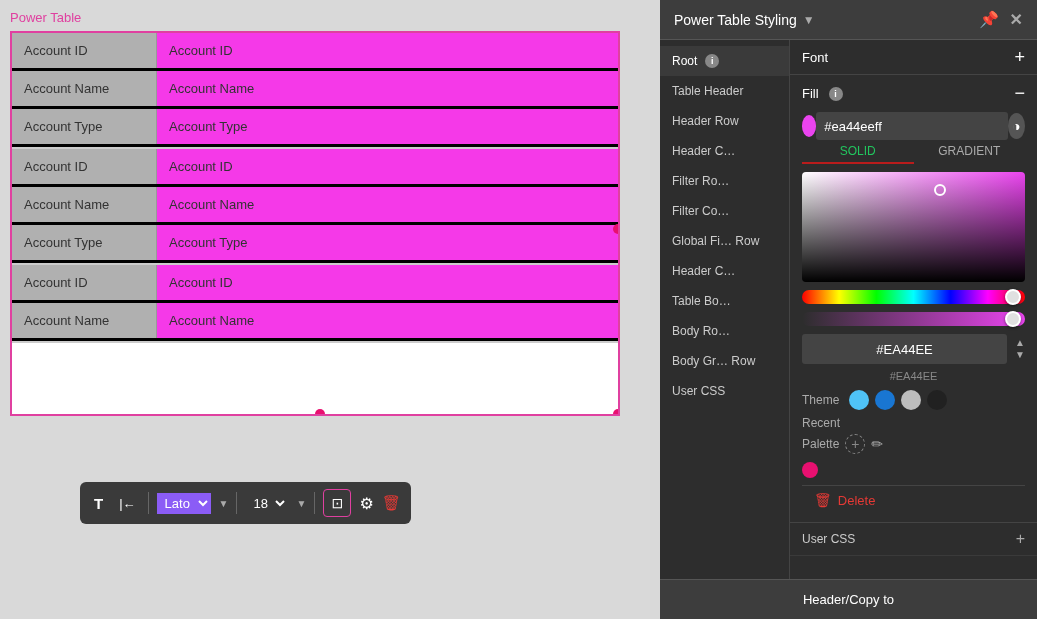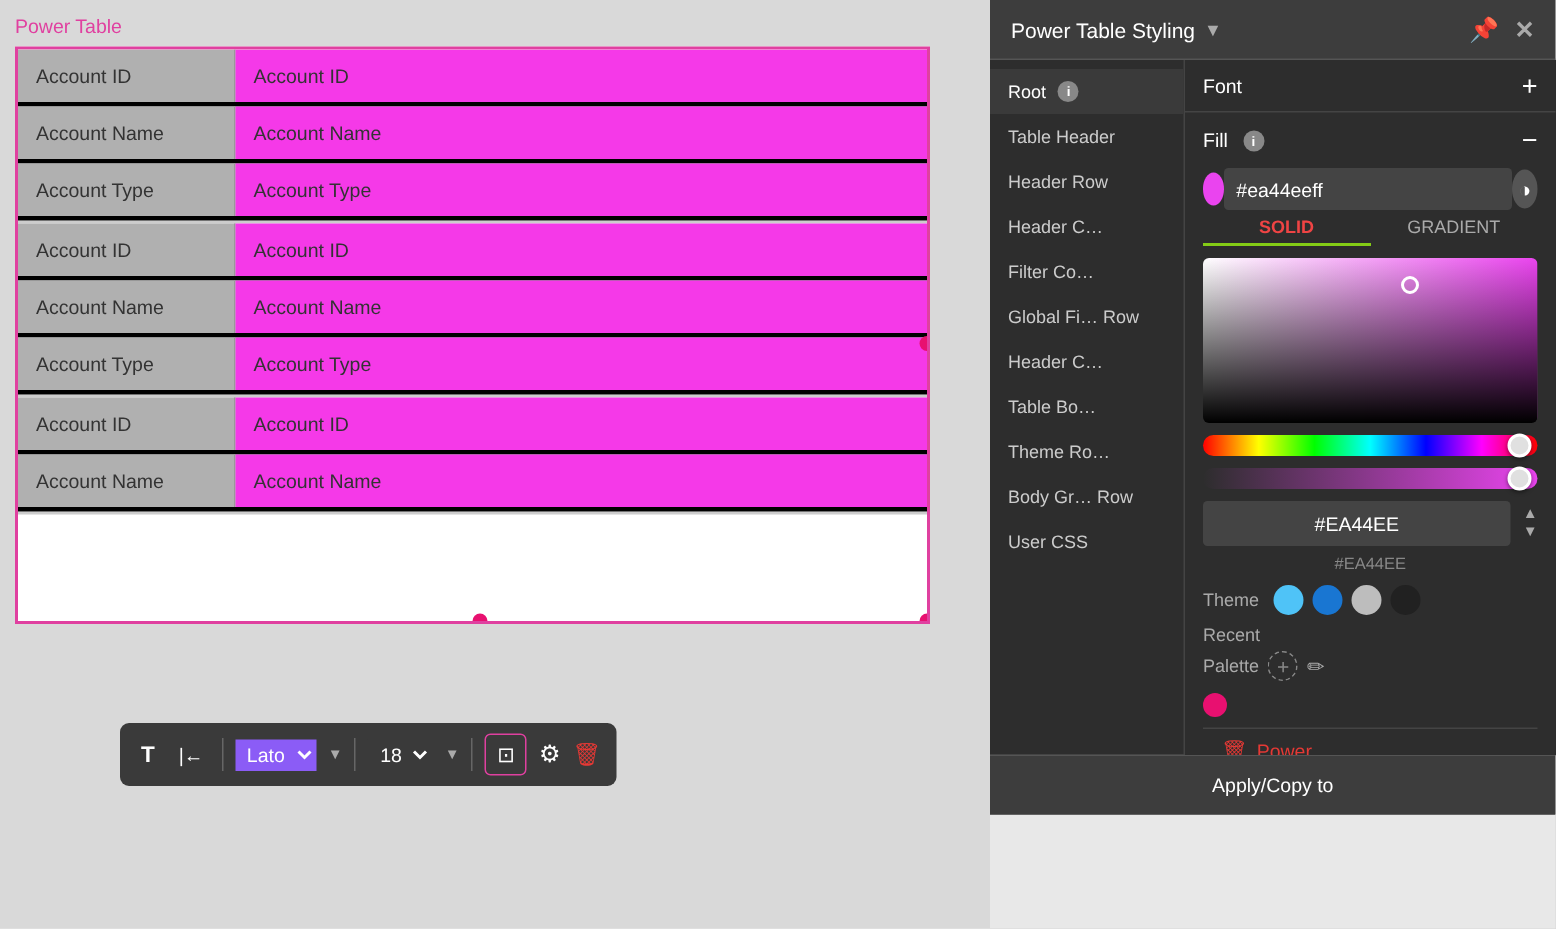--- a/index.html
+++ b/index.html
@@ -173,21 +173,21 @@
       align-items: center;
       justify-content: center;
     }
 
     
     .right-panel {
       position: absolute;
       right: 0;
       top: 0;
       width: 377px;
-      height: 543px;
+      height: 619px;
       background: #2d2d2d;
       color: #fff;
       font-size: 13px;
     }
 
     .panel-header {
       background: #3d3d3d;
       padding: 8px 14px;
       display: flex;
       align-items: center;
@@ -354,23 +354,22 @@
       flex: 1;
       text-align: center;
       padding: 4px;
       font-size: 12px;
       color: #aaa;
       cursor: pointer;
       border-bottom: 2px solid transparent;
     }
 
     .mode-tab.active {
-      color: #ef4444;
-      border-bottom: 2px solid #84cc16;
-      font-weight: bold;
+      color: #22c55e;
+      border-bottom: 2px solid #b91c1c;
     }
 
     
     .color-picker-area {
       position: relative;
       width: 100%;
       height: 110px;
       border-radius: 4px;
       margin-bottom: 8px;
       background: linear-gradient(to bottom, rgba(0,0,0,0) 0%, rgba(0,0,0,1) 100%),
@@ -738,33 +737,36 @@
       <div class="nav-item">
         <span>Table Header</span>
       </div>
       <div class="nav-item">
         <span>Header Row</span>
       </div>
       <div class="nav-item">
         <span>Header C…</span>
       </div>
       <div class="nav-item">
+        <span>Filter Ro…</span>
+      </div>
+      <div class="nav-item">
         <span>Filter Co…</span>
       </div>
       <div class="nav-item">
         <span>Global Fi… Row</span>
       </div>
       <div class="nav-item">
         <span>Header C…</span>
       </div>
       <div class="nav-item">
         <span>Table Bo…</span>
       </div>
       <div class="nav-item">
-        <span>Theme Ro…</span>
+        <span>Body Ro…</span>
       </div>
       <div class="nav-item">
         <span>Body Gr… Row</span>
       </div>
       <div class="nav-item">
         <span>User CSS</span>
       </div>
     </div>
 
     <div class="content-area">
@@ -835,27 +837,27 @@
           <button class="palette-add">+</button>
           <button class="palette-edit">✏</button>
         </div>
 
         <div style="padding: 2px 0 4px 0;">
           <div class="pink-dot"></div>
         </div>
 
         <div class="delete-row">
           <span class="delete-icon">🗑</span>
-          <span class="delete-label">Power</span>
+          <span class="delete-label">Delete</span>
         </div>
       </div>
 
       <div class="content-row-item">
         <span>User CSS</span>
         <button class="add-btn-small">+</button>
       </div>
     </div>
   </div>
 
   <div class="panel-footer">
-    <button class="apply-btn">Apply/Copy to</button>
+    <button class="apply-btn">Header/Copy to</button>
   </div>
 </div>
 
 </body></html>

